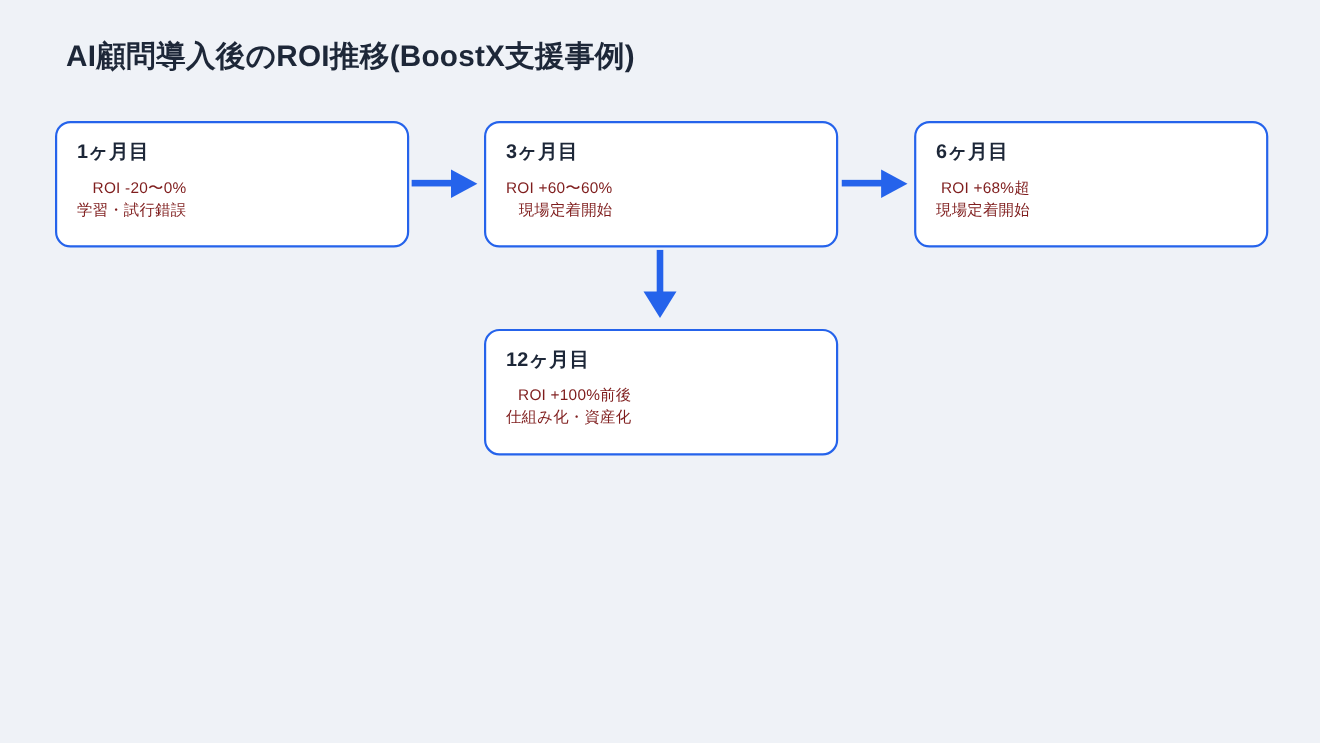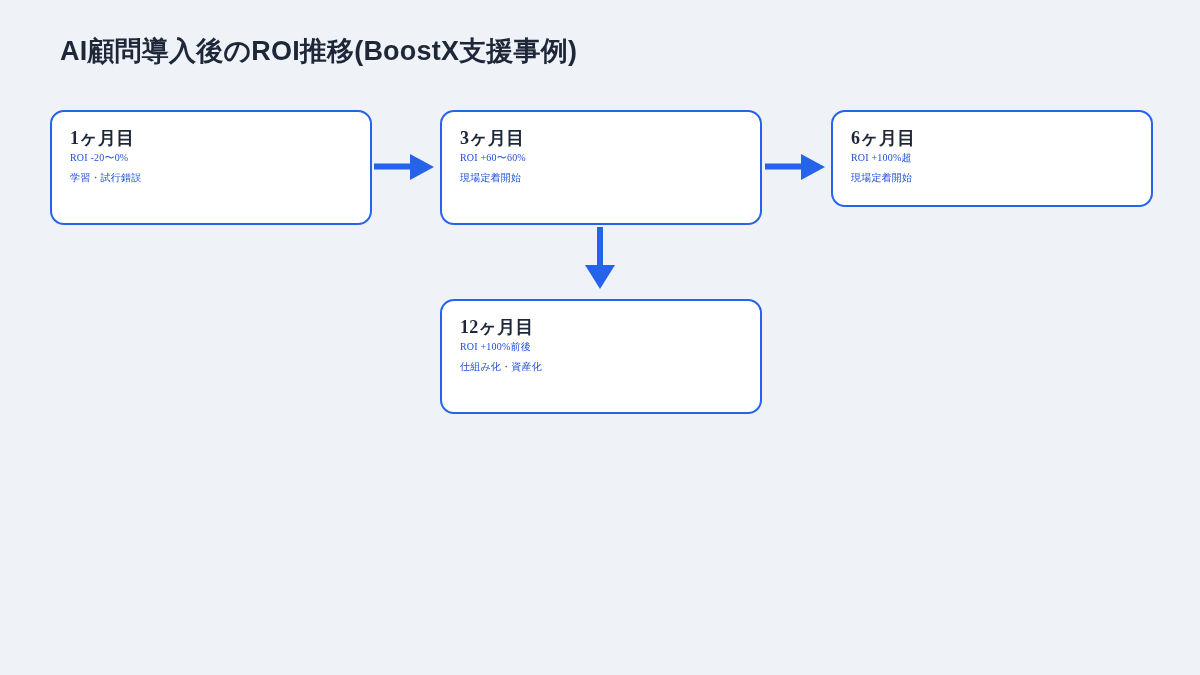--- a/index.html
+++ b/index.html
@@ -14,20 +14,21 @@
     overflow: hidden;
     position: relative;
   }
 
   #slide {
     position: absolute;
     left: 0;
     top: 0;
     width: 1200px;
     height: 675px;
+    text-align: right;
   }
 
   
   #slide-title {
     position: absolute;
     left: 60px;
     top: 33px;
     font-size: 27px;
     font-weight: bold;
     color: #1d2738;
@@ -35,48 +36,47 @@
     white-space: nowrap;
   }
 
   
   .card {
     position: absolute;
     box-sizing: border-box;
     background: #ffffff;
     border: 2.5px solid #2563eb;
     border-radius: 14px;
-    font-family: Liberation Serif, serif;
   }
   .card-title {
     position: absolute;
     left: 18px;
     top: 14px;
     font-size: 18px;
     font-weight: bold;
     color: #1d2738;
     letter-spacing: 0.3px;
     white-space: nowrap;
   }
   .card-lines {
     position: absolute;
     left: 18px;
-    top: 36px;
-    font-size: 10px;
-    color: #1d4ed8;
+    top: 48px;
+    font-size: 14px;
+    color: #7f1d1d;
     line-height: 20px;
     letter-spacing: 0.2px;
   }
   .card-line {
     white-space: nowrap;
   }
 
   #card-1 { left: 50px;  top: 110px; width: 322px; height: 115px; }
   #card-2 { left: 440px; top: 110px; width: 322px; height: 115px; padding-left: 21px; }
-  #card-3 { left: 831px; top: 110px; width: 322px; height: 97px; }
+  #card-3 { left: 831px; top: 110px; width: 322px; height: 115px; }
   #card-4 { left: 440px; top: 299px; width: 322px; height: 115px; }
 
   
   .arrow {
     position: absolute;
   }
   .arrow svg { display: block; }
 
   #arrow-1-2 { left: 374px; top: 152px; }
   #arrow-2-3 { left: 765px; top: 152px; }
@@ -101,21 +101,21 @@
     <div class="card-title">3ヶ月目</div>
     <div class="card-lines">
       <div class="card-line">ROI +60〜60%</div>
       <div class="card-line">現場定着開始</div>
     </div>
   </div>
 
   <div class="card" id="card-3">
     <div class="card-title">6ヶ月目</div>
     <div class="card-lines">
-      <div class="card-line">ROI +100%超</div>
+      <div class="card-line">ROI +68%超</div>
       <div class="card-line">現場定着開始</div>
     </div>
   </div>
 
   <div class="card" id="card-4">
     <div class="card-title">12ヶ月目</div>
     <div class="card-lines">
       <div class="card-line">ROI +100%前後</div>
       <div class="card-line">仕組み化・資産化</div>
     </div>

